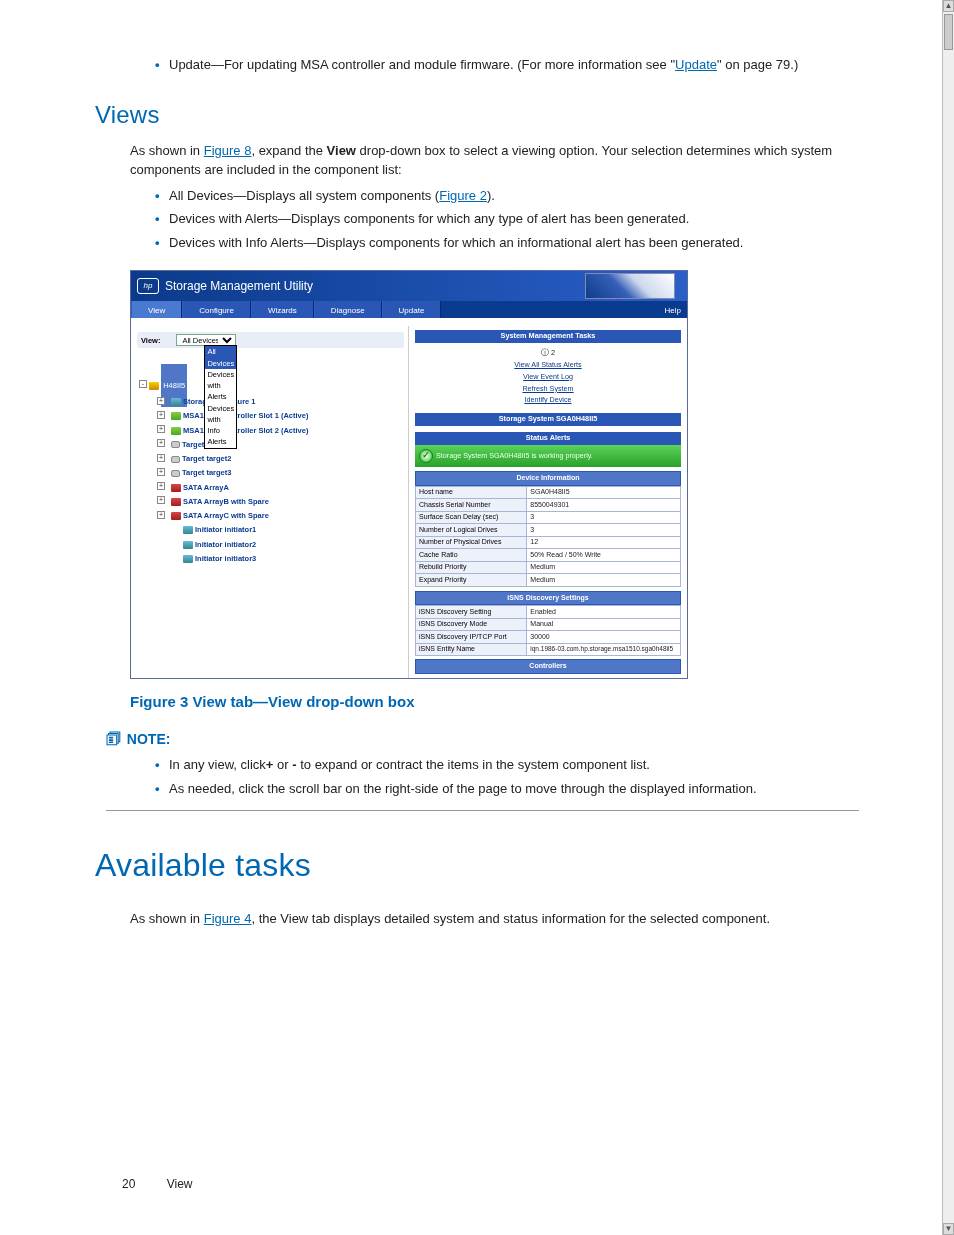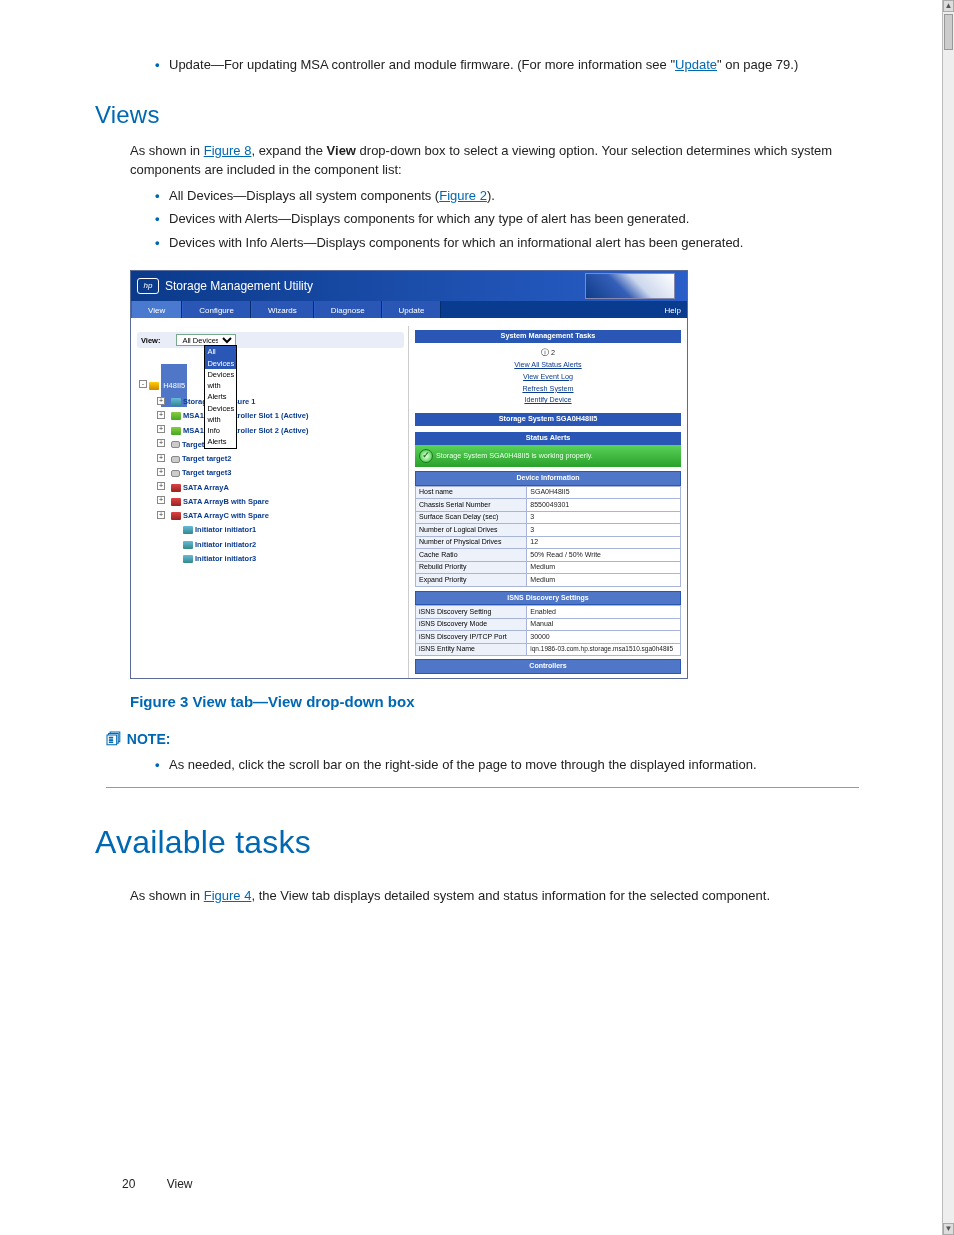--- a/index.html
+++ b/index.html
@@ -353,20 +353,23 @@
 
   <div class="figure-caption">Figure 3 View tab—View drop-down box</div>
 
   <div style="margin-left:-24px;">
   <div class="note-line">
     <span class="note-icon">🗊</span>
     <span>NOTE:</span>
   </div>
   <ul class="bullet-list" style="margin-left:24px; margin-top:4px;">
     <li>
+      <span>In any view, click</span><b>+</b><span> or </span><b>-</b><span> to expand or contract the items in the system component list.</span>
+    </li>
+    <li>
       <span>As needed, click the </span><span class="italic">scroll bar</span><span> on the right-side of the page to move through the displayed information.</span>
     </li>
   </ul>
   <hr class="hr">
   </div>
 </div>
 
 <h1 class="major-heading">Available tasks</h1>
 <div class="content">
   <p class="para">

